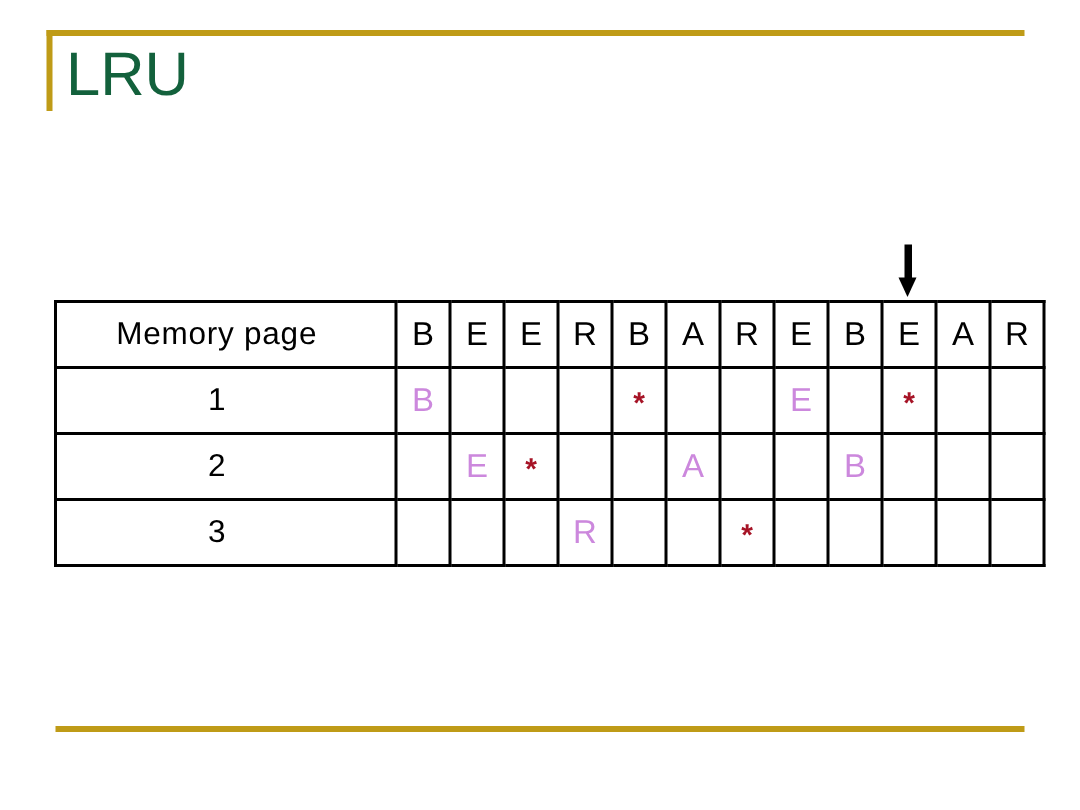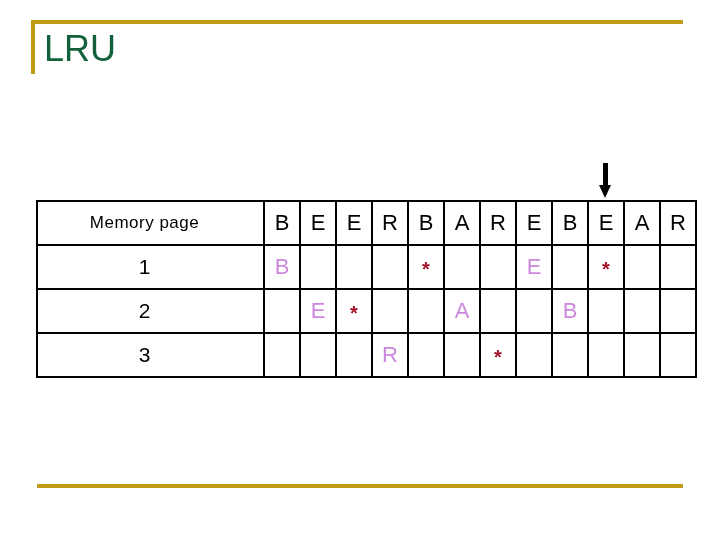--- a/index.html
+++ b/index.html
@@ -29,21 +29,21 @@
     left: 31px;
     top: 20px;
     width: 4px;
     height: 54px;
     background: #BF9B17;
   }
   #page-title {
     position: absolute;
     left: 44px;
     top: 26px;
-    font-size: 36px;
+    font-size: 41px;
     line-height: 46px;
     color: #13613C;
     font-family: "Liberation Sans", sans-serif;
     letter-spacing: 0px;
     white-space: nowrap;
   }
 
   
   #footer-rule {
     position: absolute;
@@ -102,21 +102,21 @@
   }
   #lru-table .label-col {
     width: 213px;
     padding-right: 12px;
     text-align: center;
   }
   #lru-table .data-col {
     width: 34px;
   }
   #lru-table .hdr-label {
-    font-size: 17px;
+    font-size: 21px;
     letter-spacing: 0.5px;
   }
   #lru-table .hdr-ref {
     font-size: 22px;
   }
   #lru-table .row-label {
     font-size: 21px;
   }
   .cell-letter {
     color: #CC88DD;

